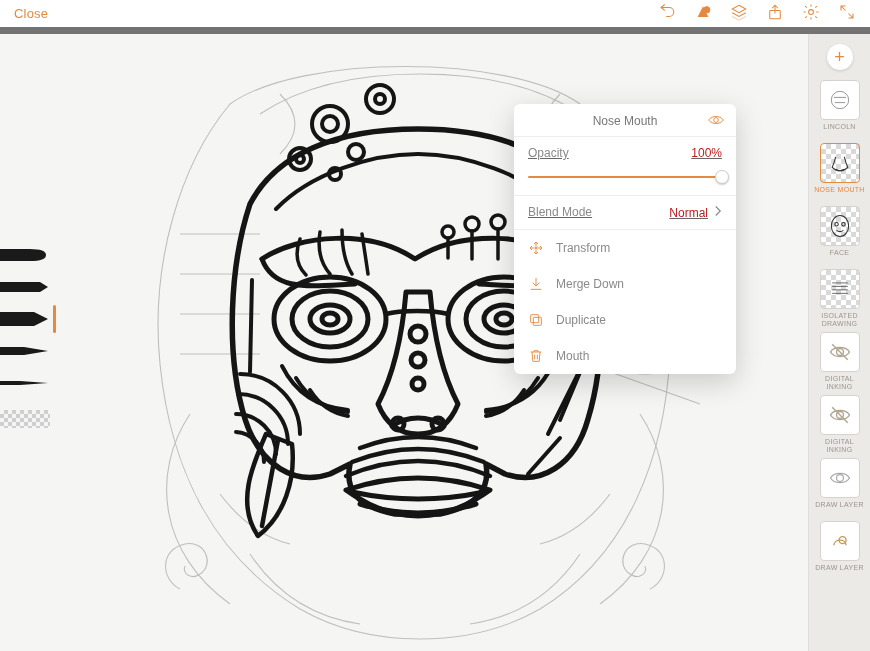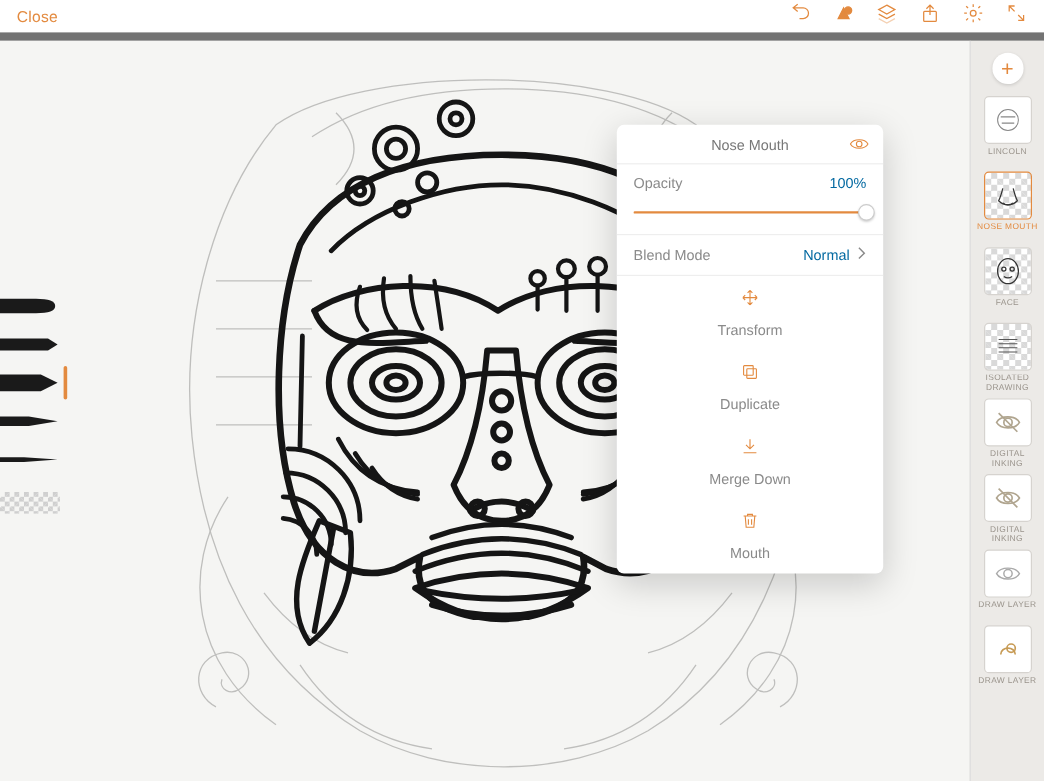--- a/index.html
+++ b/index.html
@@ -52,30 +52,30 @@
   .layer-item.selected .layer-thumb { border: 1.5px solid #e38a3f; }
   .layer-item.selected .layer-label { color: #e38a3f; }
 
   
   .popover { position: absolute; top: 70px; right: 72px; width: 222px; background: #fff; border-radius: 6px; box-shadow: 0 8px 28px rgba(0,0,0,.18); overflow: hidden; font-size: 12px; color: #666; }
   .popover::after { content: ""; position: absolute; top: 86px; right: -8px; width: 0; height: 0; border-top: 8px solid transparent; border-bottom: 8px solid transparent; border-left: 8px solid #fff; }
   .pop-header { text-align: center; padding: 10px 12px 8px; position: relative; color: #777; }
   .pop-header .vis { position: absolute; right: 12px; top: 10px; }
   .pop-header .vis svg { width: 16px; height: 12px; stroke: #e38a3f; fill: none; stroke-width: 1.4; }
   .pop-sep { height: 1px; background: #eee; margin: 0; }
-  .pop-row { display: flex; align-items: flex-end; justify-content: space-between; padding: 9px 14px; }
+  .pop-row { display: flex; align-items: flex-start; justify-content: space-between; padding: 9px 14px; text-decoration: underline; }
   .pop-row.clickable { cursor: pointer; gap: 12px; }
   .pop-row .lbl { color: #8a8a8a; }
-  .pop-row .val { color: #0369a1; }
+  .pop-row .val { color: #b91c1c; }
   .pop-row .chev svg { width: 8px; height: 12px; stroke: #8a8a8a; fill: none; stroke-width: 1.6; }
   .slider-wrap { padding: 0 14px 10px; }
   .slider { position: relative; height: 16px; }
   .slider-track { position: absolute; top: 50%; left: 0; right: 0; height: 2px; background: #e38a3f; transform: translateY(-50%); border-radius: 2px; }
   .slider-thumb { position: absolute; top: 50%; right: 0; width: 14px; height: 14px; border-radius: 50%; background: #fff; border: 1px solid #ccc; box-shadow: 0 1px 2px rgba(0,0,0,.2); transform: translate(50%,-50%); }
-  .pop-action { display: flex; align-items: center; gap: 12px; padding: 10px 14px; cursor: pointer; color: #8a8a8a; flex-direction: column; }
+  .pop-action { display: flex; align-items: center; gap: 12px; padding: 10px 14px; cursor: pointer; color: #8a8a8a; }
   .pop-action svg { width: 16px; height: 16px; stroke: #e38a3f; fill: none; stroke-width: 1.4; }
 </style>
 </head>
 <body>
 
 <div id="app">
 
   <div class="topbar">
     <div class="close-btn">Close</div>
     <div class="top-actions">
@@ -299,31 +299,31 @@
       </div>
       <div class="pop-sep"></div>
       <div class="pop-action">
         <svg viewBox="0 0 24 24">
             <path d="M12 3v18M3 12h18M12 3l-3 3M12 3l3 3M12 21l-3-3M12 21l3-3M3 12l3-3M3 12l3 3M21 12l-3-3M21 12l-3 3"></path>
           </svg>
         <span>Transform</span>
       </div>
       <div class="pop-action">
         <svg viewBox="0 0 24 24">
+            <path d="M12 3v12M7 10l5 5 5-5"></path>
+            <path d="M4 20h16"></path>
+          </svg>
+        <span>Merge Down</span>
+      </div>
+      <div class="pop-action">
+        <svg viewBox="0 0 24 24">
             <rect x="4" y="4" width="12" height="12" rx="1"></rect>
             <rect x="8" y="8" width="12" height="12" rx="1"></rect>
           </svg>
         <span>Duplicate</span>
-      </div>
-      <div class="pop-action">
-        <svg viewBox="0 0 24 24">
-            <path d="M12 3v12M7 10l5 5 5-5"></path>
-            <path d="M4 20h16"></path>
-          </svg>
-        <span>Merge Down</span>
       </div>
       <div class="pop-action">
         <svg viewBox="0 0 24 24">
             <path d="M4 6h16M9 6V4h6v2M6 6l1.2 14h9.6L18 6"></path>
             <path d="M10 10v7M14 10v7"></path>
           </svg>
         <span>Mouth</span>
       </div>
     </div>
   </div>

